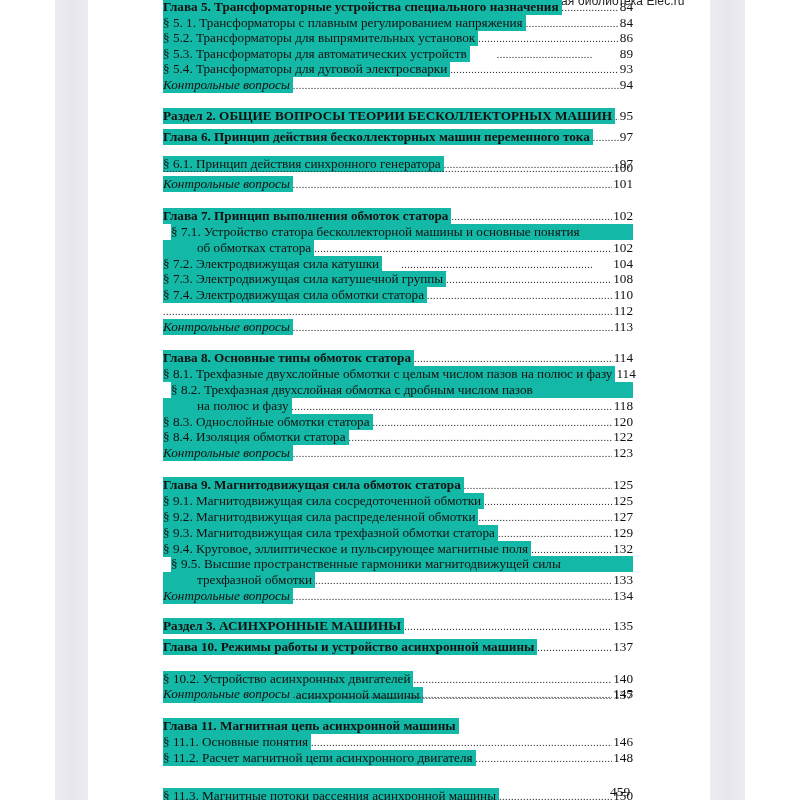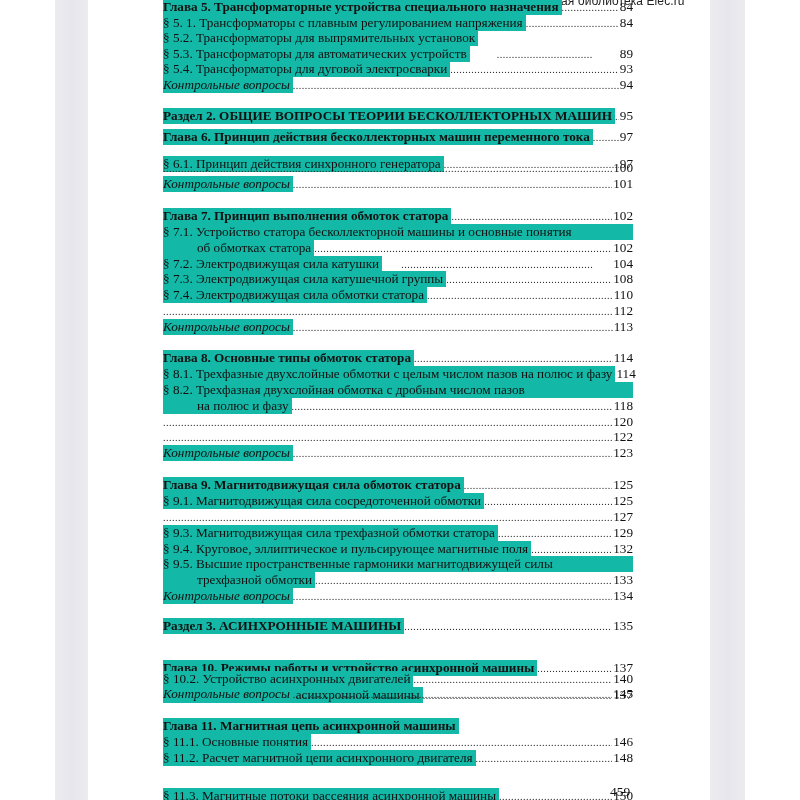--- a/index.html
+++ b/index.html
@@ -8,21 +8,21 @@
   .band.left { left:55px; width:33px; }
   .band.right { left:710px; width:35px; }
   .page { position:absolute; left:88px; top:0; width:622px; height:800px; background:#ffffff; }
   .watermark { position:absolute; left:458px; top:-6px; font-family:"Liberation Sans", sans-serif; font-size:12px; color:#222; white-space:nowrap; letter-spacing:0.1px; }
   .toc { position:absolute; left:163px; width:470px; font-family:"Liberation Serif", serif; font-size:13.2px; color:#111; }
   .row { position:absolute; left:0; width:470px; height:16px; line-height:16px; display:flex; align-items:baseline; white-space:nowrap; }
   .row .t { flex:0 0 auto; padding-right:3px; background:#14b8a6; }
   .row .dots { flex:1 1 auto; overflow:hidden; color:#222; letter-spacing:0.5px; font-size:10px; }
   .row .dots::before { content:"....................................................................................................................................................................................................................................................................................................................................."; }
   .row .p { flex:0 0 auto; padding-left:1px; }
-  .row.nodots .t { flex:1 1 auto; }
+  .row.nodots .t { flex:1 1 auto;margin-left:8px; }
   .bold { font-weight:bold; }
   .ital { font-style:italic; }
   .cont { padding-left:34px; }
   .pagenum { position:absolute; left:610px; top:784px; font-family:"Liberation Serif", serif; font-size:13.5px; color:#111; }
 </style>
 </head>
 <body>
 
 <div class="band left"></div>
 <div class="page"></div>
@@ -34,21 +34,21 @@
     <div class="row" style="top: -1px;">
       <span class="t bold">Глава 5. Трансформаторные устройства специального назначения</span>
       <span class="dots"></span>
       <span class="p">84</span>
     </div>
     <div class="row" style="top: 15px;">
       <span class="t">§ 5. 1. Трансформаторы с плавным регулированием напряжения</span>
       <span class="dots"></span>
       <span class="p">84</span>
     </div>
-    <div class="row" style="top: 30px; flex-direction: column;">
+    <div class="row" style="top: 30px;">
       <span class="t">§ 5.2. Трансформаторы для выпрямительных установок</span>
       <span class="dots"></span>
       <span class="p">86</span>
     </div>
     <div class="row" style="top: 46px; gap: 27px;">
       <span class="t">§ 5.3. Трансформаторы для автоматических устройств</span>
       <span class="dots"></span>
       <span class="p">89</span>
     </div>
     <div class="row" style="top: 61px;">
@@ -134,43 +134,46 @@
     </div>
     <div class="row nodots" style="top: 382px;">
       <span class="t">§ 8.2. Трехфазная двухслойная обмотка с дробным числом пазов</span>
     </div>
     <div class="row" style="top: 398px;">
       <span class="t cont">на полюс и фазу</span>
       <span class="dots"></span>
       <span class="p">118</span>
     </div>
     <div class="row" style="top: 414px;">
+      <span class="t">§ 8.3. Однослойные обмотки статора</span>
       <span class="dots"></span>
       <span class="p">120</span>
     </div>
     <div class="row" style="top: 429px;">
+      <span class="t">§ 8.4. Изоляция обмотки статора</span>
       <span class="dots"></span>
       <span class="p">122</span>
     </div>
     <div class="row" style="top: 445px;">
       <span class="t ital">Контрольные вопросы</span>
       <span class="dots"></span>
       <span class="p">123</span>
     </div>
     <div class="row" style="top: 477px;">
       <span class="t bold">Глава 9. Магнитодвижущая сила обмоток статора</span>
       <span class="dots"></span>
       <span class="p">125</span>
     </div>
     <div class="row" style="top: 493px;">
       <span class="t">§ 9.1. Магнитодвижущая сила сосредоточенной обмотки</span>
       <span class="dots"></span>
       <span class="p">125</span>
     </div>
     <div class="row" style="top: 509px;">
+      <span class="t">§ 9.2. Магнитодвижущая сила распределенной обмотки</span>
       <span class="dots"></span>
       <span class="p">127</span>
     </div>
     <div class="row" style="top: 525px;">
       <span class="t">§ 9.3. Магнитодвижущая сила трехфазной обмотки статора</span>
       <span class="dots"></span>
       <span class="p">129</span>
     </div>
     <div class="row" style="top: 541px;">
       <span class="t">§ 9.4.  Круговое, эллиптическое и пульсирующее магнитные поля</span>
@@ -188,21 +191,21 @@
     <div class="row" style="top: 588px;">
       <span class="t ital">Контрольные вопросы</span>
       <span class="dots"></span>
       <span class="p">134</span>
     </div>
     <div class="row" style="top: 618px;">
       <span class="t bold">Раздел 3. АСИНХРОННЫЕ МАШИНЫ</span>
       <span class="dots"></span>
       <span class="p">135</span>
     </div>
-    <div class="row" style="top: 660px; text-align: right;">
+    <div class="row" style="top: 639px; text-align: right;">
       <span class="t bold">Глава 10. Режимы работы и устройство асинхронной машины</span>
       <span class="dots"></span>
       <span class="p">137</span>
     </div>
     <div class="row" style="top: 687px;">
       <span class="t">§ 10.1. Режимы работы асинхронной машины</span>
       <span class="dots"></span>
       <span class="p">137</span>
     </div>
     <div class="row" style="top: 671px;">

